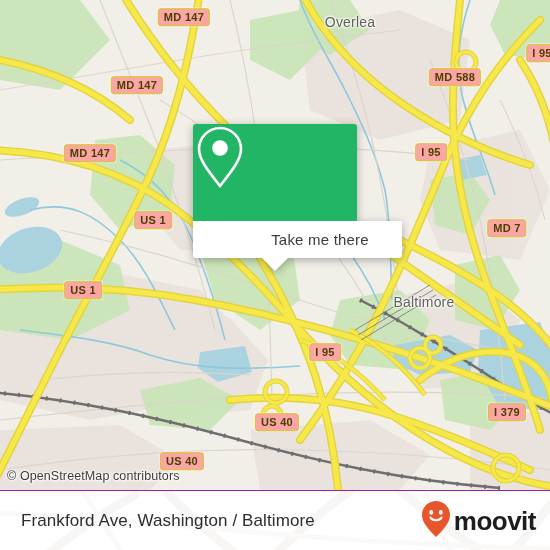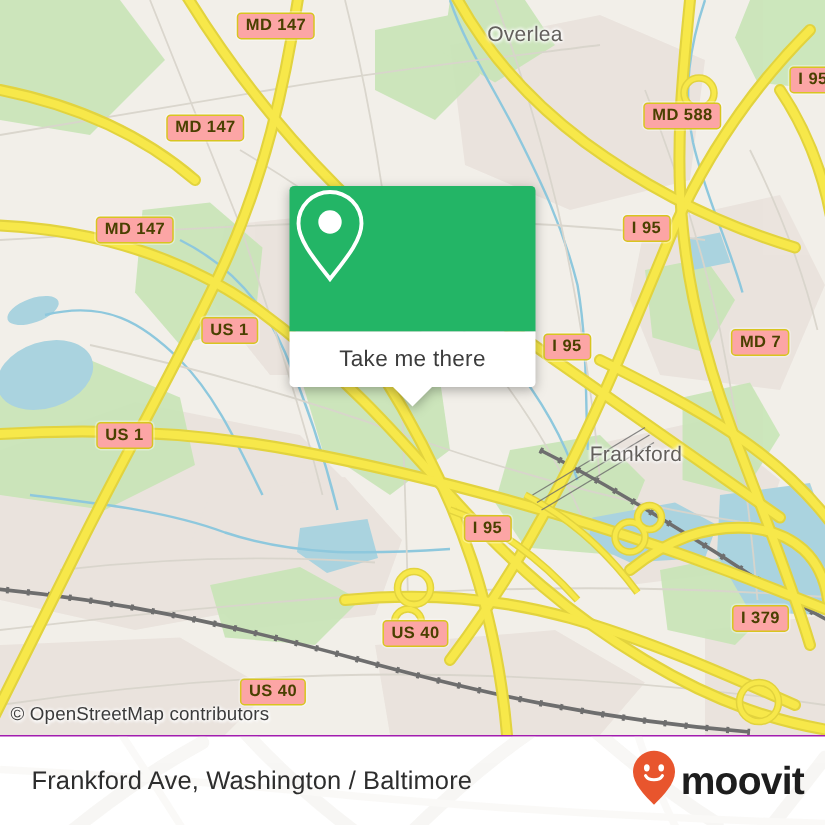--- a/index.html
+++ b/index.html
@@ -61,21 +61,21 @@
   .card-green{
     width:100%;height:97px;
     background:#23b566;
     border-radius:3px 3px 0 0;
     display:flex;align-items:center;justify-content:center;
   }
   .card-white{
     width:100%;height:37px;
     background:#ffffff;
     border-radius:0 0 3px 3px;
-    display:flex;align-items:center;justify-content:center;
+    display:flex;align-items:center;justify-content:center;padding-left:45px;
   }
   .card-white span{
     font-size:15px;color:#3c3c3c;letter-spacing:.2px;
   }
   .card-tail{
     position:absolute;left:50%;top:134px;
     width:0;height:0;
     margin-left:-13px;
     border-left:13px solid transparent;
     border-right:13px solid transparent;
@@ -242,21 +242,21 @@
 
         <g stroke="#6b6b6b" fill="none" stroke-width="0.9" opacity="0.8">
           <path d="M 355 330 C 380 315 405 300 430 285"></path>
           <path d="M 358 335 C 383 320 408 305 433 290"></path>
           <path d="M 361 340 C 386 325 411 310 436 295"></path>
         </g>
       </g>
     </svg>
 
     <div class="place" style="left:350px;top:22px;">Overlea</div>
-    <div class="place" style="left:424px;top:302px;">Frankford</div>
+    <div class="place" style="left:424px;top:302px;">Baltimore</div>
 
     <div class="shield" style="left:184px;top:17px;">MD 147</div>
     <div class="shield" style="left:137px;top:85px;">MD 147</div>
     <div class="shield" style="left:90px;top:153px;">MD 147</div>
     <div class="shield" style="left:455px;top:77px;">MD 588</div>
     <div class="shield" style="left:542px;top:53px;">I 95</div>
     <div class="shield" style="left:431px;top:152px;">I 95</div>
     <div class="shield" style="left:153px;top:220px;">US 1</div>
     <div class="shield" style="left:507px;top:228px;">MD 7</div>
     <div class="shield" style="left:378px;top:231px;">I 95</div>

